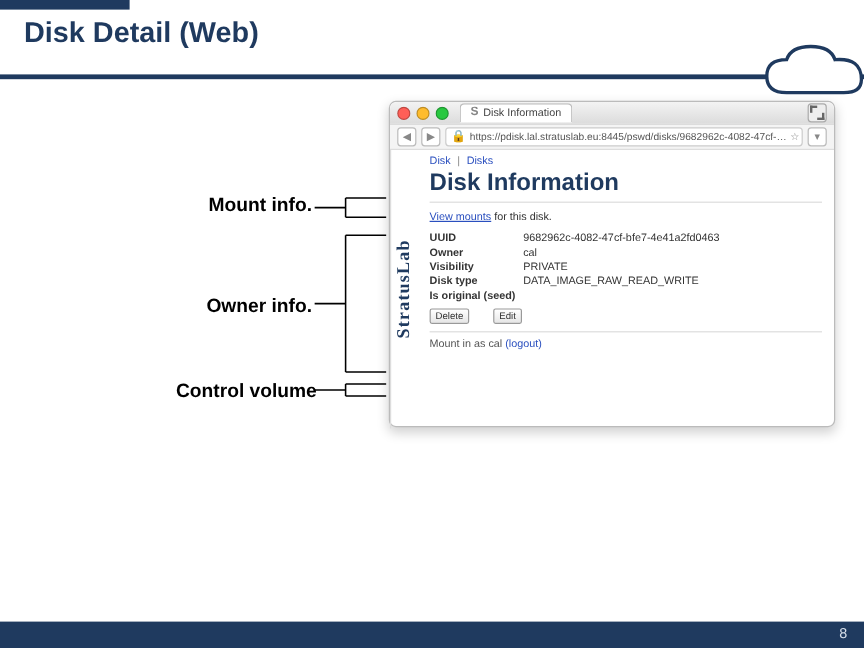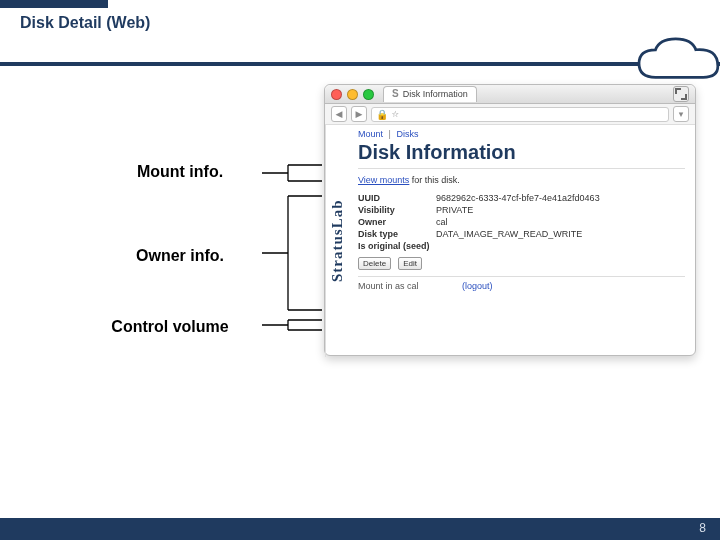--- a/index.html
+++ b/index.html
@@ -9,21 +9,21 @@
     position: relative;
     font-family: Arial, Helvetica, sans-serif;
     background: #fff;
     overflow: hidden;
   }
   
   .title {
     position: absolute;
     left: 20px;
     top: 14px;
-    font-size: 16px;
+    font-size: 24px;
     font-weight: bold;
     color: #1f3a5f;
   }
   .stub {
     position: absolute;
     left: 0; top: 0;
     width: 108px; height: 8px;
     background: #1f3a5f;
   }
   .hr {
@@ -50,26 +50,26 @@
     position: absolute;
     right: 14px; top: 3px;
   }
 
   
   .annot {
     position: absolute;
     font-weight: bold;
     font-size: 16px;
     color: #000;
-    text-align: center;
+    text-align: right;
     width: 160px;
   }
   .a1 { left: 100px; top: 163px; }
   .a2 { left: 100px; top: 247px; }
-  .a3 { left: 90px;  top: 318px; }
+  .a3 { left: 104px;  top: 318px; }
 
   
   .connector {
     position: absolute;
     left: 262px;
     width: 60px;
   }
   .c1 { top: 163px; height: 20px; }
   .c2 { top: 194px; height: 118px; }
   .c3 { top: 318px; height: 14px; }
@@ -143,30 +143,30 @@
   .crumb { font-size: 9px; }
   .crumb a { color: #2a4fbf; text-decoration: none; }
   .crumb .sep { color: #888; margin: 0 3px; }
   .h1 { font-size: 20px; font-weight: bold; color: #1f3a5f; margin: 2px 0 4px 0; }
   .line { height: 1px; background: #ddd; margin: 2px 0 6px 0; }
   .vm { font-size: 9px; margin-bottom: 8px; }
   .vm a { color: #2a4fbf; text-decoration: underline; }
   table.kv { border-collapse: collapse; font-size: 9px; }
   table.kv td { vertical-align: top; padding: 0 6px 2px 0; }
   table.kv td.k { font-weight: bold; min-width: 72px; margin-left: 28px; }
-  .btnrow { margin-top: 4px; display: flex; gap: 7px; }
+  .btnrow { margin-top: 4px; display: flex; gap: 20px; }
   .btn {
     font-size: 8px; padding: 1px 4px;
     border: 1px solid #999; border-radius: 2px;
     background: linear-gradient(#fff,#e6e6e6);
     display: inline-block;
   }
   .sep2 { height: 1px; background: #ddd; margin: 6px 0 4px 0; }
   .login { font-size: 9px; color: #555; }
-  .login a { color: #2a4fbf; text-decoration: none; margin-left: 41px; }
+  .login a { color: #2a4fbf; text-decoration: none; }
   .favicon { font-weight: bold; color: #888; font-size: 10px; }
 </style>
 </head>
 <body>
 
 <div class="stub"></div>
 <div class="title">Disk Detail (Web)</div>
 <div class="hr"></div>
 
 <div class="cloud">
@@ -198,50 +198,51 @@
       <span class="favicon">S</span>
       <span>Disk Information</span>
     </span>
     <span class="expand"></span>
   </div>
   <div class="urlbar">
     <span class="nav-btn">◀</span>
     <span class="nav-btn">▶</span>
     <span class="url">
       <span class="lock">🔒</span>
+      <span>https://pdisk.lal.stratuslab.eu:8445/pswd/disks/9682962c-4082-47cf-…</span>
       <span class="star">☆</span>
     </span>
     <span class="nav-btn">▾</span>
   </div>
   <div class="page">
     <div class="side">StratusLab</div>
     <div class="content">
       <div class="crumb">
-        <a>Mount</a>
+        <a>Disk</a>
         <span class="sep">|</span>
         <a>Disks</a>
       </div>
       <div class="h1">Disk Information</div>
       <div class="line"></div>
       <div class="vm">
         <a>View mounts</a><span> for this disk.</span>
       </div>
       <table class="kv">
         <tbody>
             <tr>
               <td class="k">UUID</td>
-            <td>9682962c-6333-47cf-bfe7-4e41a2fd0463</td>
+            <td>9682962c-4082-47cf-bfe7-4e41a2fd0463</td>
+            </tr>
+        <tr>
+              <td class="k">Owner</td>
+            <td>cal</td>
             </tr>
         <tr>
               <td class="k">Visibility</td>
             <td>PRIVATE</td>
-            </tr>
-        <tr>
-              <td class="k">Owner</td>
-            <td>cal</td>
             </tr>
         <tr>
               <td class="k">Disk type</td>
             <td>DATA_IMAGE_RAW_READ_WRITE</td>
             </tr>
         <tr>
               <td class="k">Is original (seed)</td>
             <td></td>
             </tr>
       </tbody>

